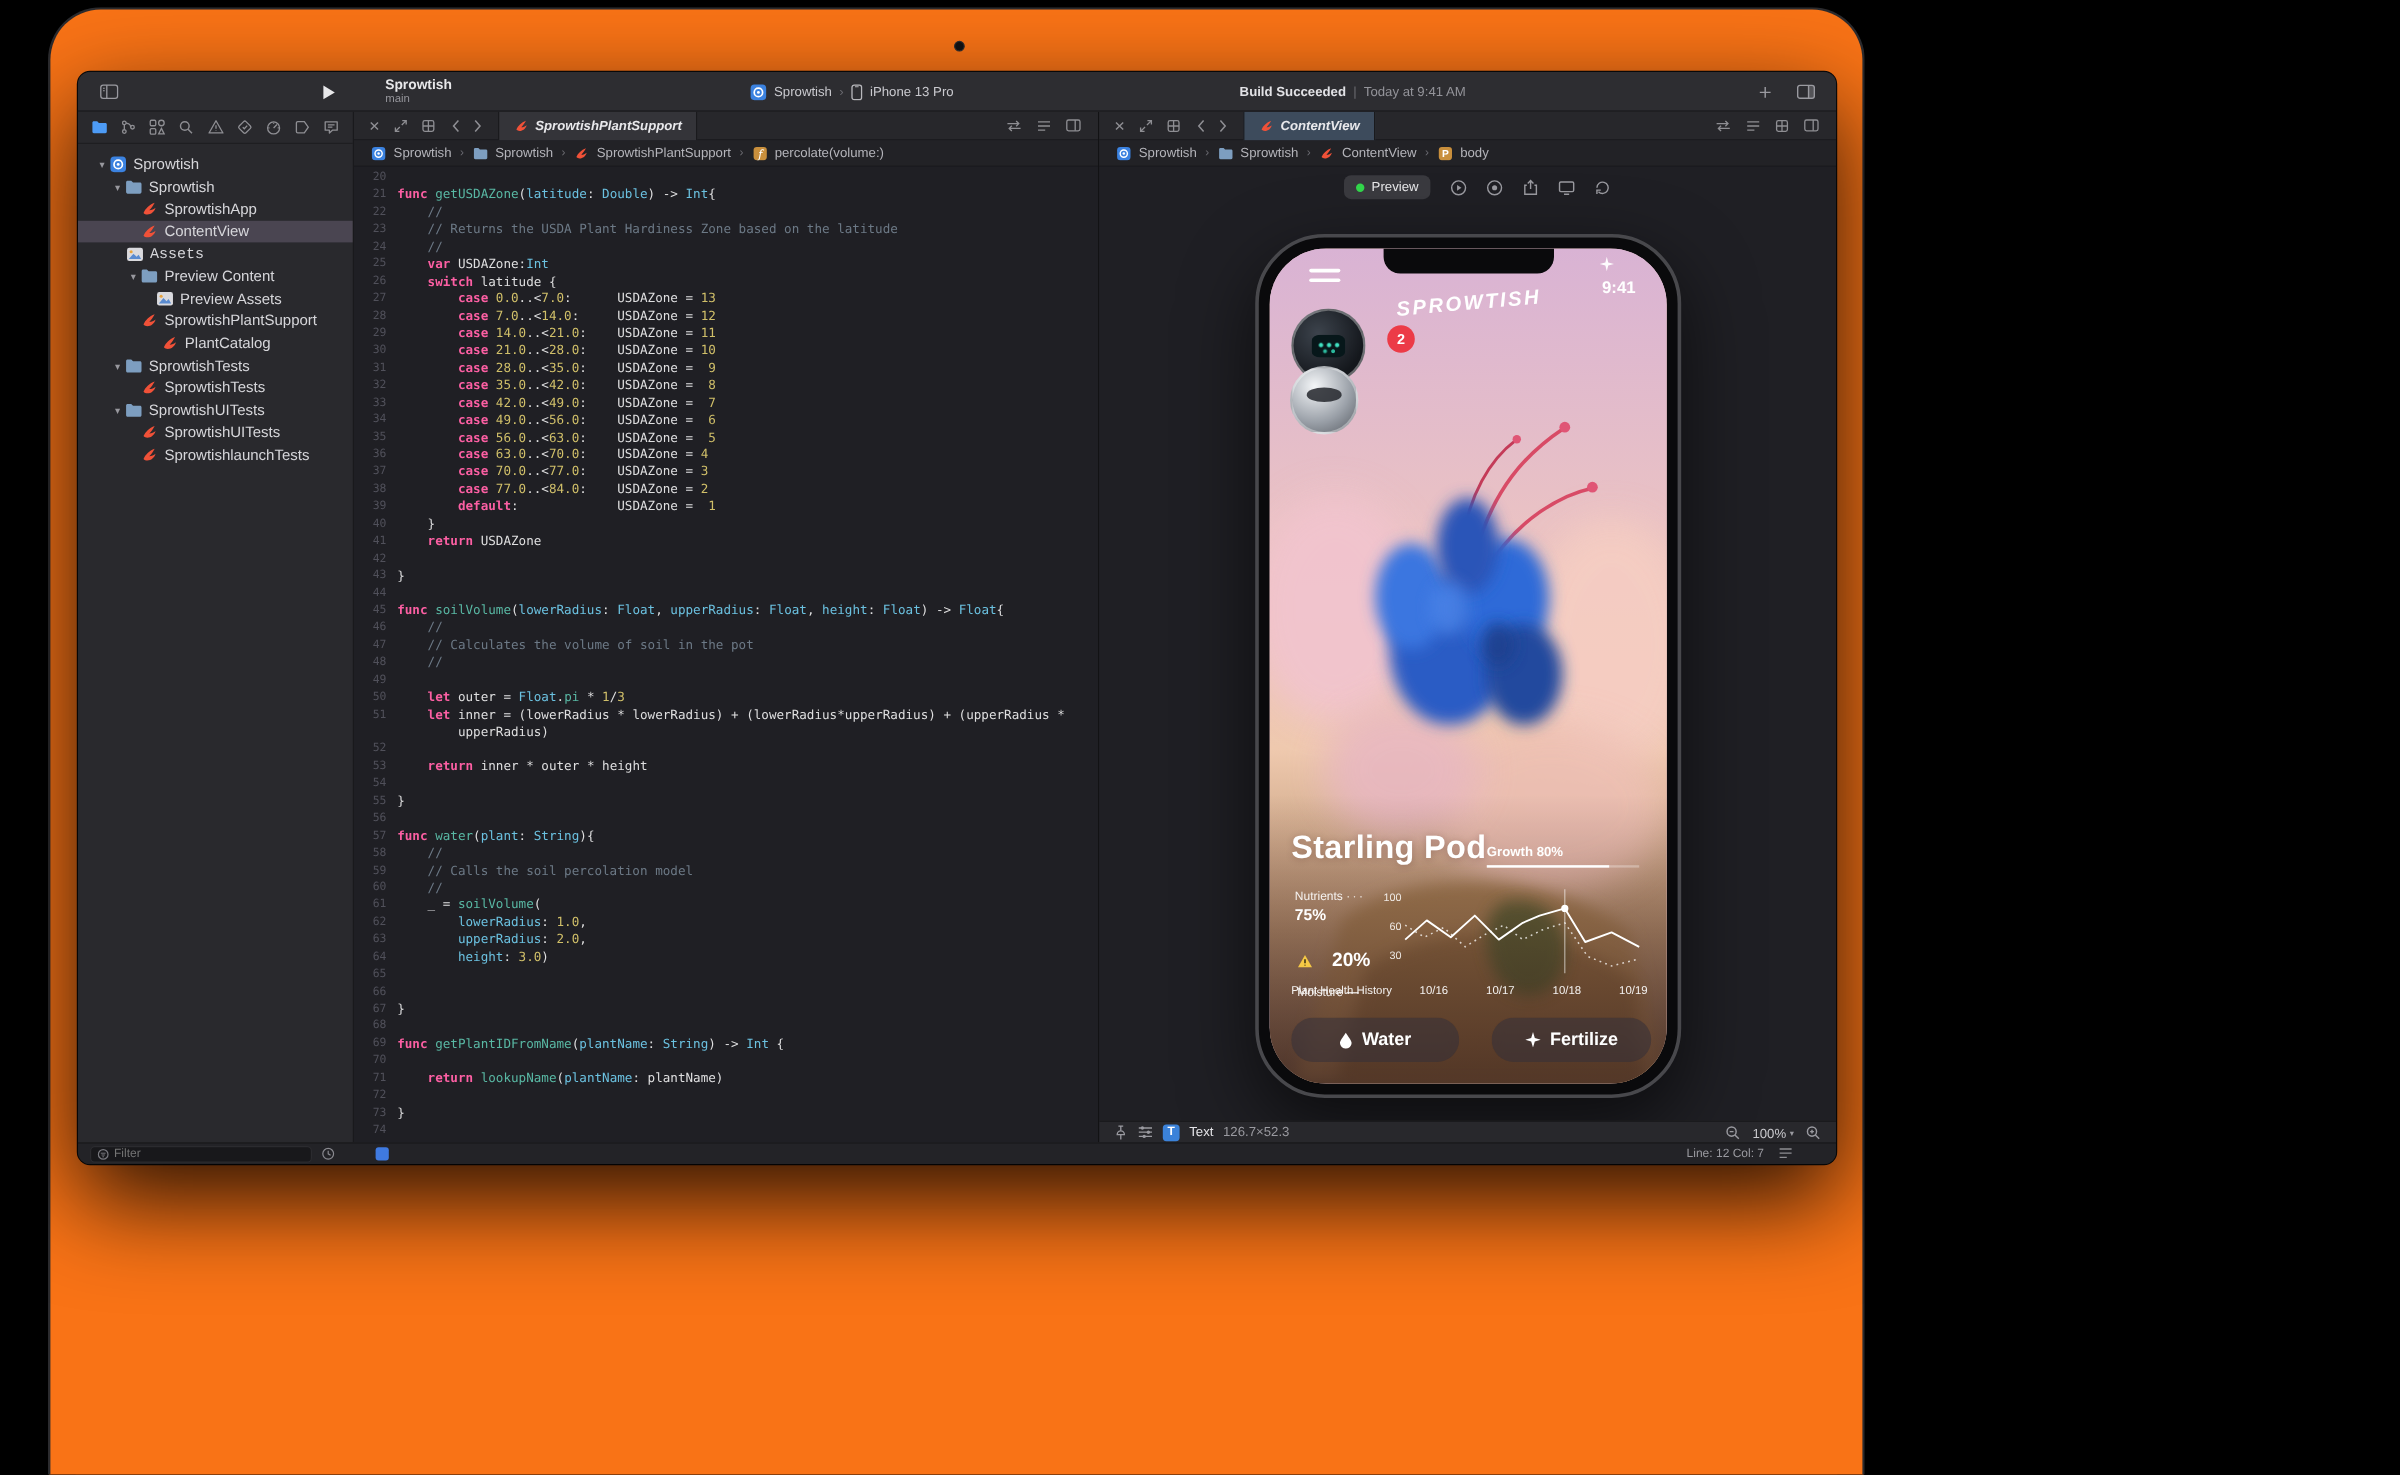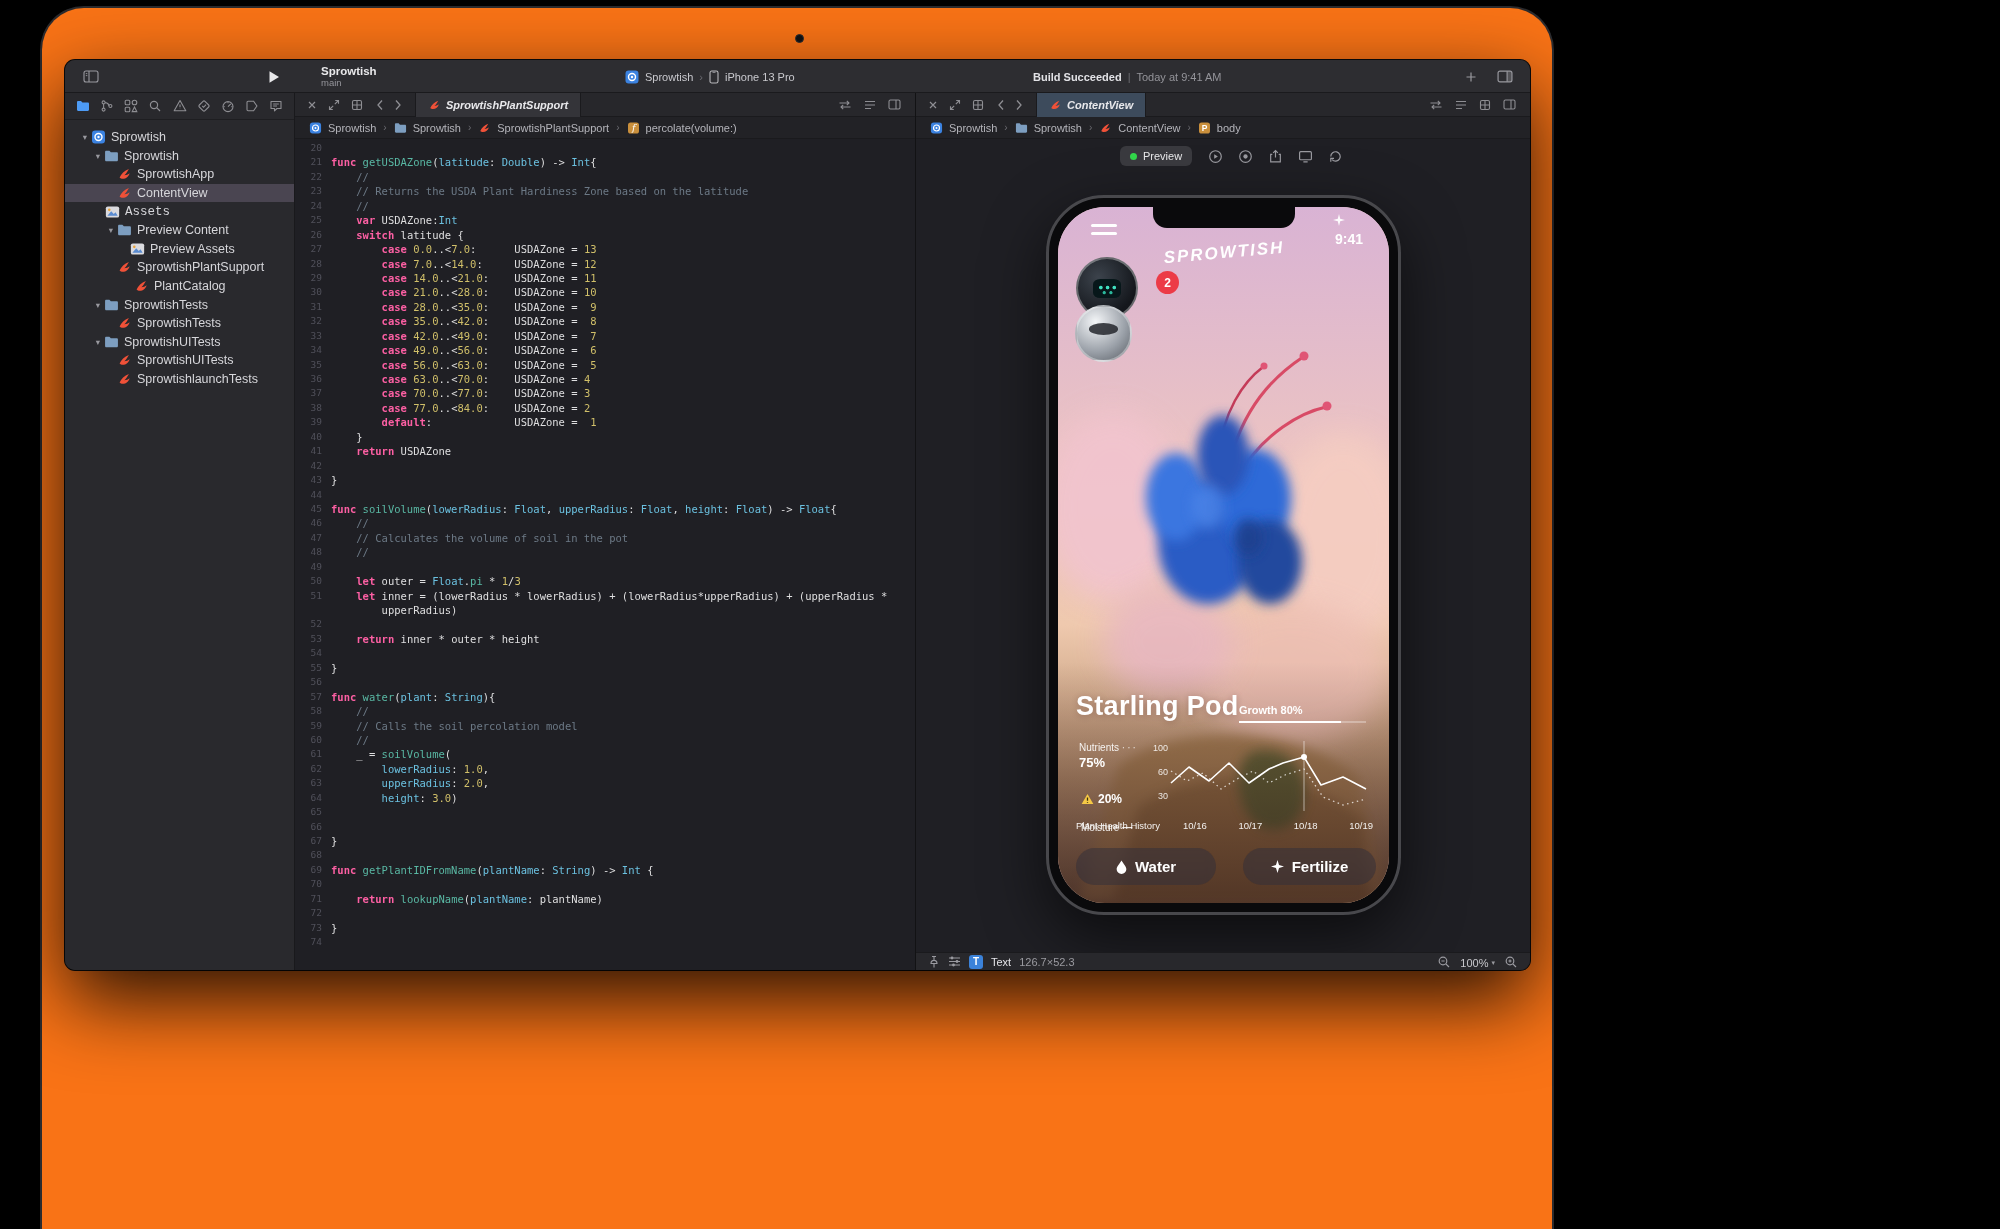--- a/index.html
+++ b/index.html
@@ -117,21 +117,21 @@
 .pname{position:absolute;left:18px;top:484px;font-size:27px;font-weight:bold;color:#fff;letter-spacing:.3px;
   text-shadow:0 1px 6px rgba(60,20,20,.25);}
 .pgrowth{position:absolute;left:181px;top:497px;font-size:11px;font-weight:bold;color:#fff;}
 .pgrowthbar{position:absolute;left:181px;top:514px;width:127px;height:2px;background:rgba(255,255,255,.3);}
 .pgrowthbar .fill{height:100%;background:#fff;}
 .pnut{position:absolute;left:21px;top:535px;font-size:10px;color:rgba(255,255,255,.9);}
 .pnut .dots{letter-spacing:2px;color:rgba(255,255,255,.75);}
 .pnutval{position:absolute;left:21px;top:548px;font-size:13px;font-weight:bold;color:#fff;}
 .pmoist{position:absolute;left:23px;top:572px;font-size:10px;color:rgba(255,255,255,.9);margin-top:43px;}
 .pmoist .dash{font-weight:bold;}
-.pmoistval{position:absolute;left:23px;top:585px;display:flex;align-items:center;gap:4px;font-size:12px;font-weight:bold;color:#fff;}
+.pmoistval{position:absolute;left:23px;top:585px;display:flex;align-items:center;gap:16px;font-size:16px;font-weight:bold;color:#fff;}
 .pyaxis{position:absolute;left:84px;top:536px;width:26px;text-align:right;font-size:9px;color:rgba(255,255,255,.85);}
 .pyaxis div{height:24px;line-height:10px;}
 .pchart{position:absolute;left:113px;top:534px;width:195px;height:70px;overflow:visible;}
 .phist{position:absolute;left:18px;top:613px;font-size:9.5px;color:rgba(255,255,255,.92);}
 .pdates{position:absolute;left:125px;top:613px;width:190px;display:flex;justify-content:space-between;
   font-size:9.5px;color:rgba(255,255,255,.92);}
 .pbtn{position:absolute;top:641px;height:37px;border-radius:19px;background:rgba(48,46,58,.5);
   display:flex;align-items:center;justify-content:center;gap:8px;color:#fff;font-size:15px;font-weight:bold;
   backdrop-filter:blur(5px);}
 .pbtn.water{left:18px;width:140px;}
@@ -866,15 +866,39 @@
                     <circle cx="6" cy="6" r="3.8"></circle>
                     <path d="M8.8,8.8 L12,12 M4.4,6 H7.6 M6,4.4 V7.6"></path>
                   </svg>
                 </span>
             </div>
           </div>
         </div>
       </div>
     </div>
 
+    <div class="bottomstrip">
+      <div class="filterbox">
+        <span class="icon">
+            <svg width="10" height="10" viewBox="0 0 10 10" fill="none" stroke="#7a7a80" stroke-width="1">
+              <circle cx="5" cy="5" r="4"></circle>
+              <path d="M3,4 H7 M3.6,5.5 H6.4 M4.3,7 H5.7" stroke-width="0.8"></path>
+            </svg>
+          </span>
+        <input placeholder="Filter" style="">
+      </div>
+      <span class="icon strip-ic">
+          <svg width="11" height="11" viewBox="0 0 11 11" fill="none" stroke="#8a8a90" stroke-width="1">
+            <circle cx="5.5" cy="5.5" r="4.5"></circle>
+            <path d="M5.5,3 V5.5 L7.5,6.8"></path>
+          </svg>
+        </span>
+      <span class="blue-sq icon"></span>
+      <span class="linecol">Line: 12  Col: 7</span>
+      <span class="icon doc-ic">
+          <svg width="12" height="10" viewBox="0 0 12 10" stroke="#8e8e93" stroke-width="1.1">
+            <path d="M1,1.5 H11 M1,5 H11 M1,8.5 H7"></path>
+          </svg>
+        </span>
+    </div>
 
   </div>
 </div>
 
 </body></html>

